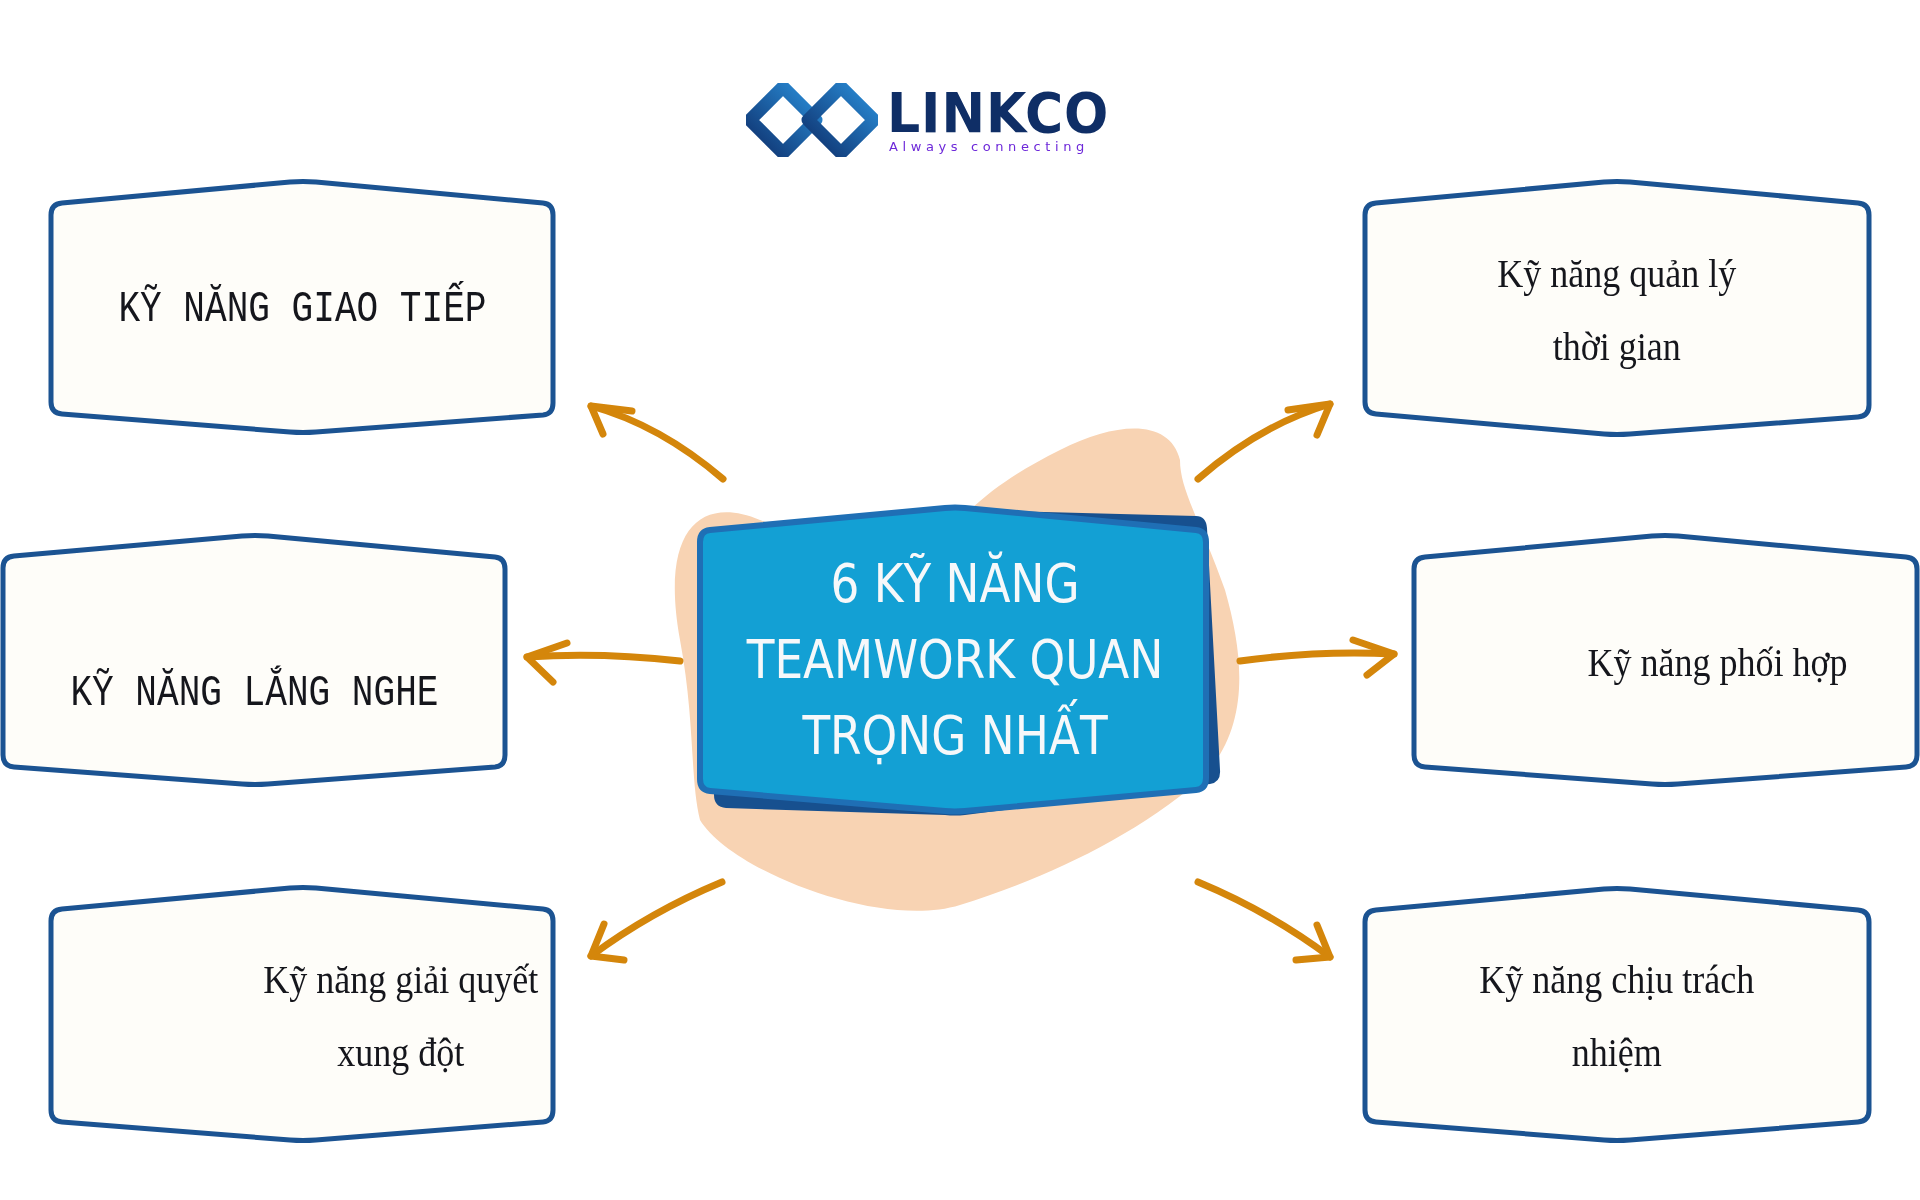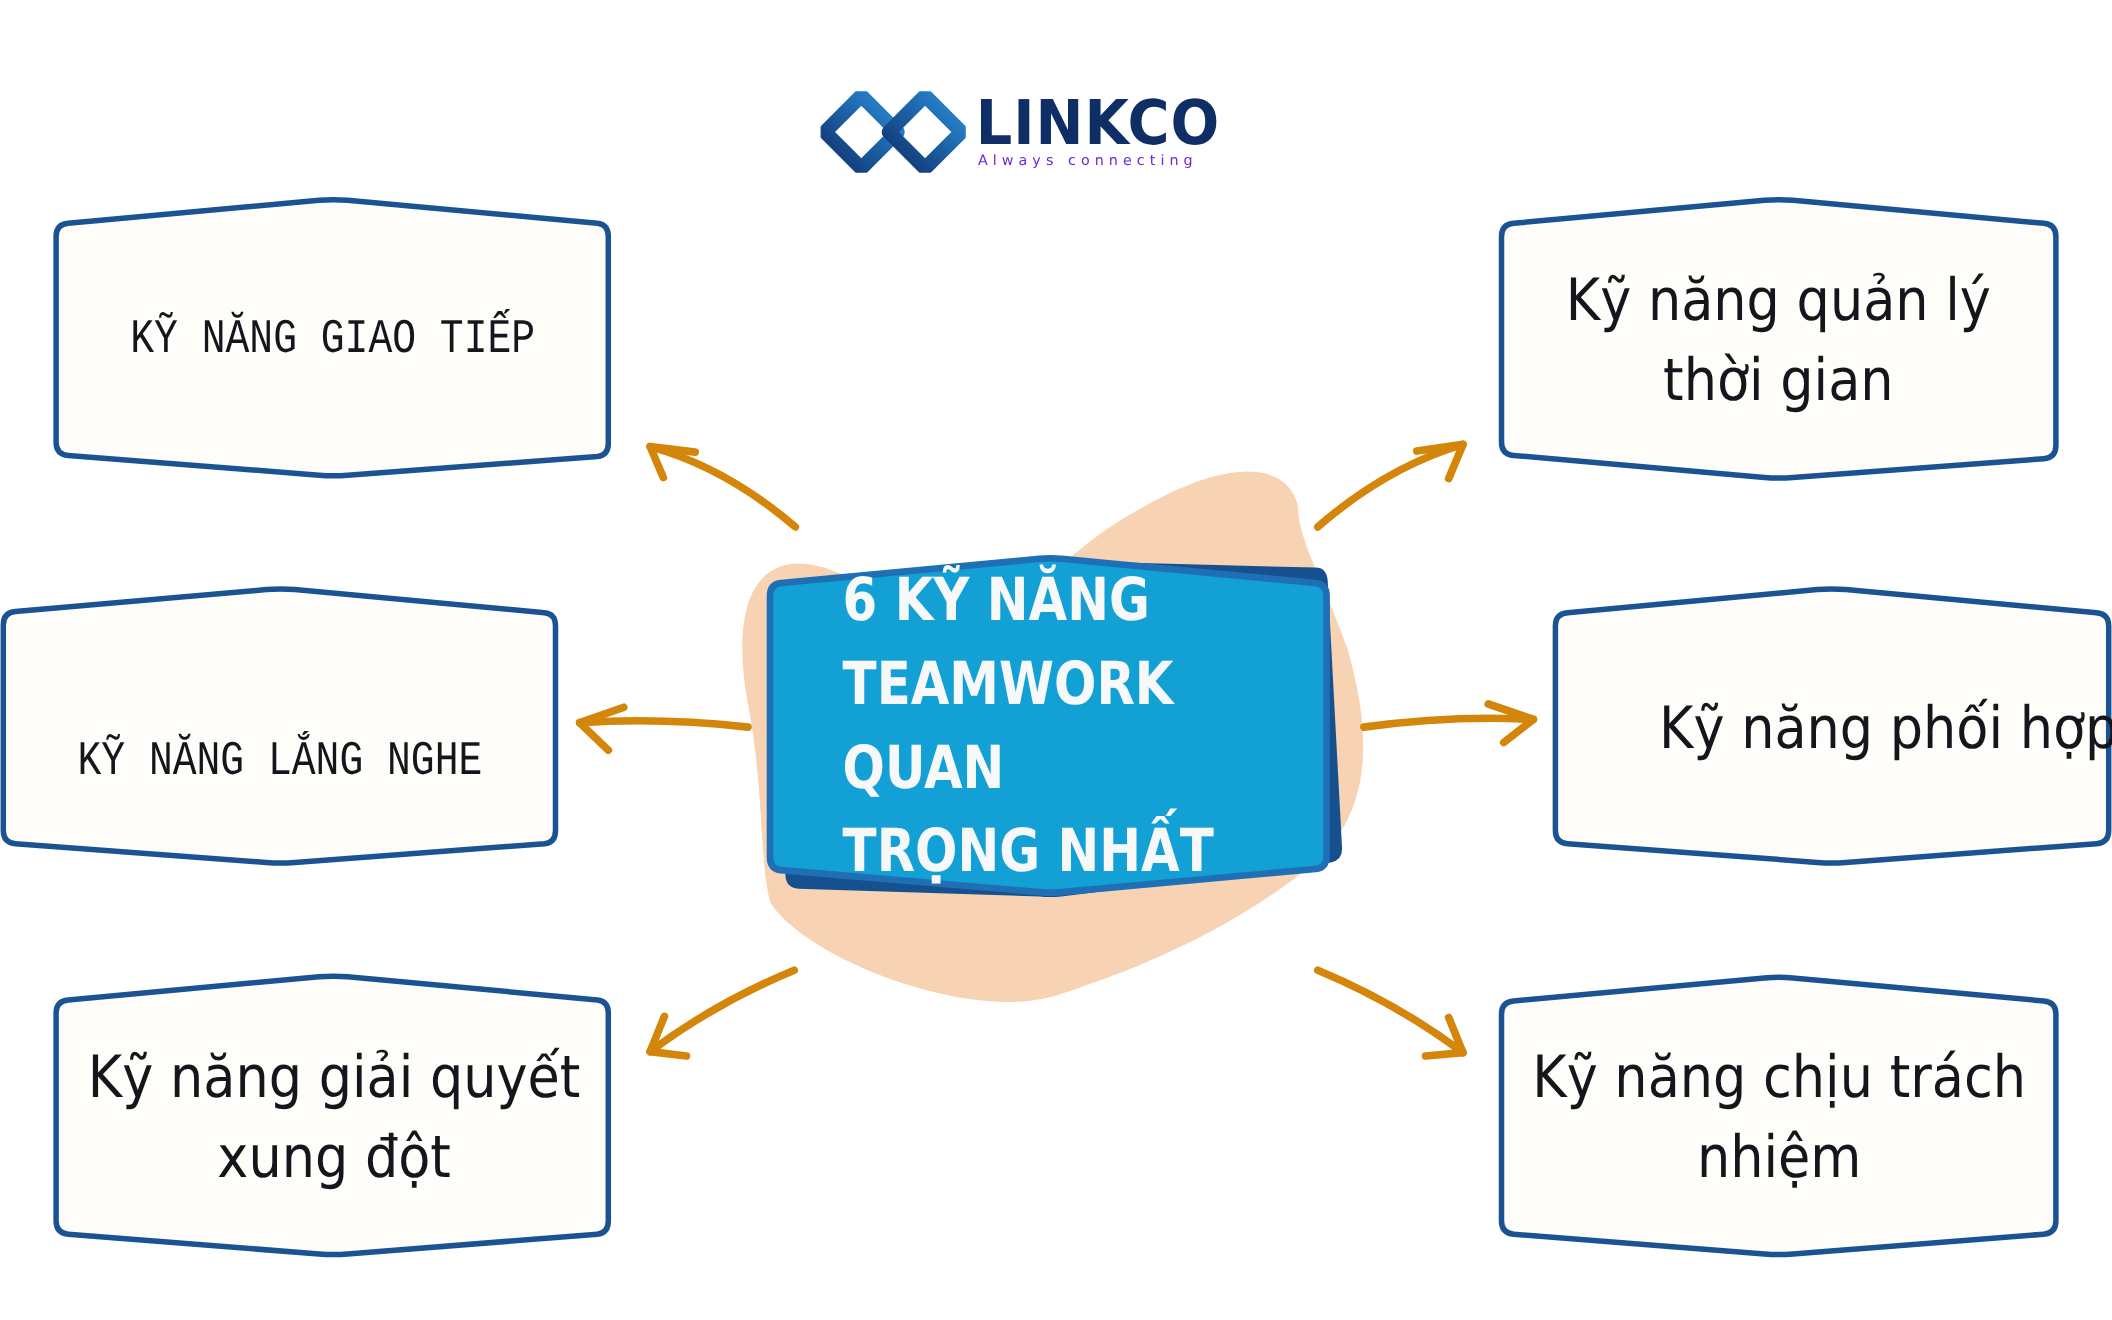--- a/index.html
+++ b/index.html
@@ -22,26 +22,26 @@
     color: #6d28d9; letter-spacing: 4.6px;
   }
   .label {
     position: absolute; display: flex; align-items: center; justify-content: center;
     text-align: center; color: #15161C;
     font-family: "DejaVu Sans", sans-serif;
   }
   .label span { display: block; }
   .label.caps { font-size: 44px; line-height: 52px; letter-spacing: 0px; font-family: Liberation Mono, monospace; }
   .label.caps span { transform: scaleX(0.82); white-space: nowrap; }
-  .label.lower { font-size: 53px; line-height: 73px; }
+  .label.lower { font-size: 40px; line-height: 73px; font-family: Liberation Serif, serif; }
   .label.lower span { transform: scaleX(0.9); }
   .center-title {
-    position: absolute; left: 726px; top: 540px; width: 500px; height: 240px;
-    display: flex; align-items: center; justify-content: center; text-align: left;
-    color: #F6F8FA; font-family: "DejaVu Sans", sans-serif; font-weight: bold;
+    position: absolute; left: 705px; top: 540px; width: 500px; height: 240px;
+    display: flex; align-items: center; justify-content: center; text-align: center;
+    color: #F6F8FA; font-family: "DejaVu Sans", sans-serif; font-weight: normal;
     font-size: 54px; line-height: 76px;
   }
   .center-title span { display: block; transform: scaleX(0.84); white-space: pre-line; }
 </style>
 </head>
 <body>
 
 <svg class="canvas" viewBox="0 0 1920 1200" xmlns="http://www.w3.org/2000/svg">
 
   <path d="M760 520 C700 495 660 530 680 640 C695 720 690 780 700 820 C730 870 880 930 960 905 C1040 880 1130 840 1200 780 C1250 730 1245 660 1225 590 C1200 520 1180 490 1180 460 C1170 420 1120 420 1060 450 C1020 470 990 490 965 515 C900 515 820 545 760 520 Z" fill="#F8D3B3"></path>

